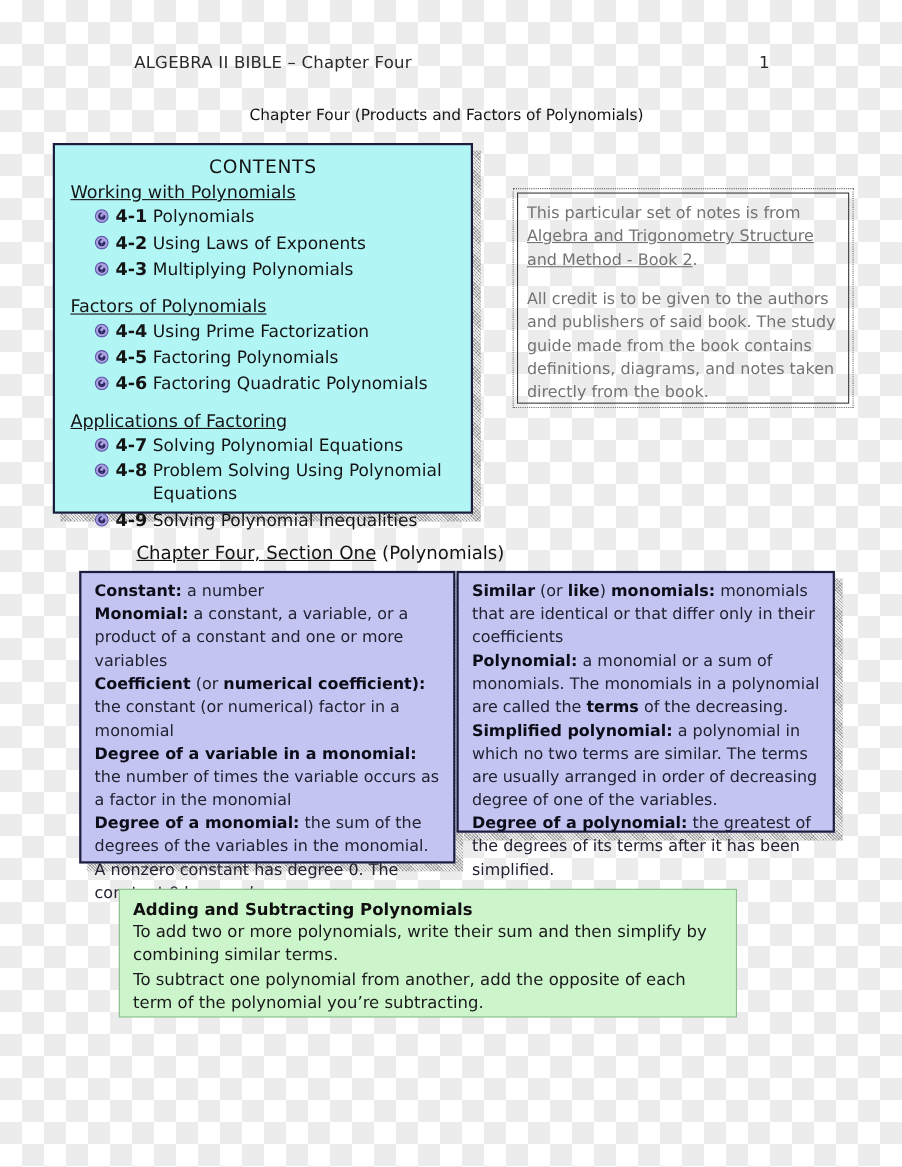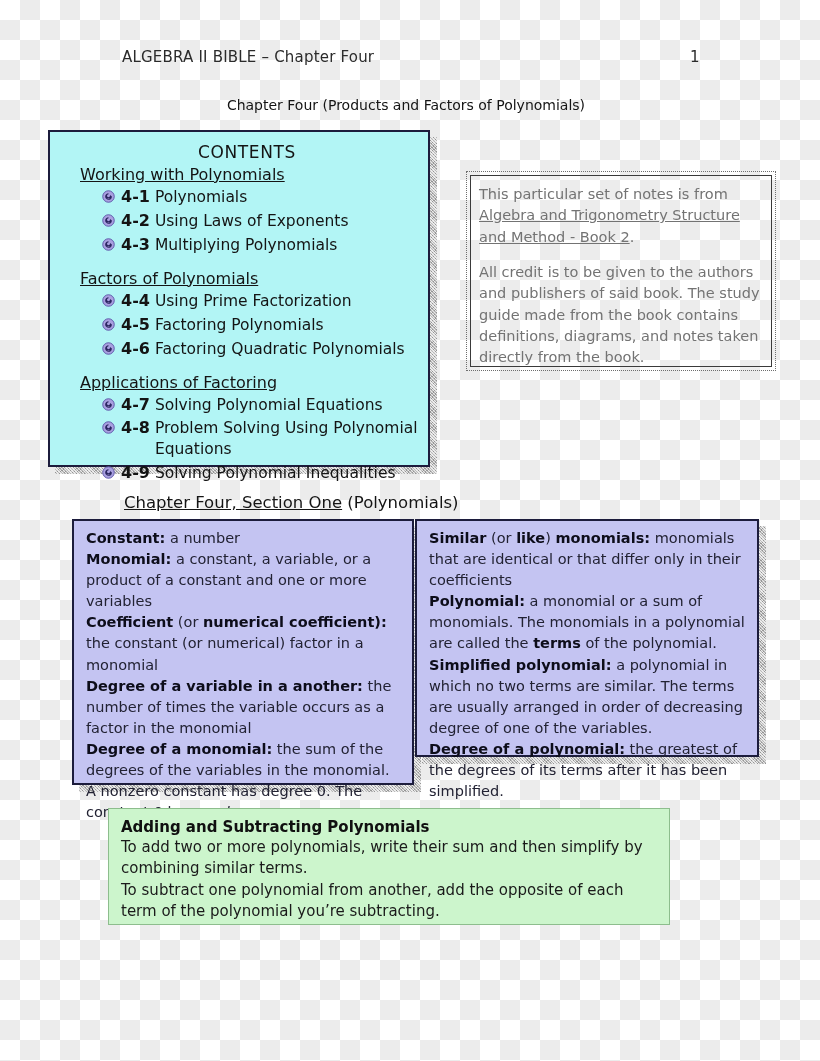--- a/index.html
+++ b/index.html
@@ -74,21 +74,21 @@
       repeating-linear-gradient(-45deg, rgba(120,120,120,0.55) 0 1px, rgba(0,0,0,0) 1px 3px);
   }
 
   
   #contents-box {
     left: 48px;
     top: 130px;
     width: 382px;
     height: 337px;
     background: #b2f5f5;
-    padding: 8px 0 0 16px;
+    padding: 8px 0 0 0;
   }
   .contents-heading {
     text-align: center;
     font-size: 17px;
     color: #141414;
     letter-spacing: 0.6px;
     margin: 2px 0 3px 0;
   }
   .contents-inner {
     padding: 0 10px 0 14px;
@@ -343,27 +343,27 @@
   </div>
 
   <div class="section-heading">
     <span class="u">Chapter Four, Section One</span><span> (Polynomials)</span>
   </div>
 
   <div class="shadow-box def-box" id="definitions-left">
     <p class="def-entry"><span class="def-term">Constant:</span><span> a number</span></p>
     <p class="def-entry"><span class="def-term">Monomial:</span><span> a constant, a variable, or a product of a constant and one or more variables</span></p>
     <p class="def-entry"><span class="def-term">Coefficient</span><span> (or </span><span class="def-term">numerical coefficient):</span><span> the constant (or numerical) factor in a monomial</span></p>
-    <p class="def-entry"><span class="def-term">Degree of a variable in a another:</span><span> the number of times the variable occurs as a factor in the monomial</span></p>
+    <p class="def-entry"><span class="def-term">Degree of a variable in a monomial:</span><span> the number of times the variable occurs as a factor in the monomial</span></p>
     <p class="def-entry"><span class="def-term">Degree of a monomial:</span><span> the sum of the degrees of the variables in the monomial.  A nonzero constant has degree 0.  The constant 0 has </span><span class="i">no degree</span><span>.</span></p>
   </div>
 
   <div class="shadow-box def-box" id="definitions-right">
     <p class="def-entry"><span class="def-term">Similar</span><span> (or </span><span class="def-term">like</span><span>) </span><span class="def-term">monomials:</span><span> monomials that are identical or that differ only in their coefficients</span></p>
-    <p class="def-entry"><span class="def-term">Polynomial:</span><span> a monomial or a sum of monomials.  The monomials in a polynomial are called the </span><span class="def-term">terms</span><span> of the polynomial.</span></p>
+    <p class="def-entry"><span class="def-term">Polynomial:</span><span> a monomial or a sum of monomials.  The monomials in a polynomial are called the </span><span class="def-term">terms</span><span> of the decreasing.</span></p>
     <p class="def-entry"><span class="def-term">Simplified polynomial:</span><span> a polynomial in which no two terms are similar.  The terms are usually arranged in order of decreasing degree of one of the variables.</span></p>
     <p class="def-entry"><span class="def-term">Degree of a polynomial:</span><span> the greatest of the degrees of its terms after it has been simplified.</span></p>
   </div>
 
   <div id="rule-box">
     <p class="rule-title">Adding and Subtracting Polynomials</p>
     <p class="rule-para">To add two or more polynomials, write their sum and then simplify by combining similar terms.</p>
     <p class="rule-para">To subtract one polynomial from another, add the opposite of each term of the polynomial you’re subtracting.</p>
   </div>
 

